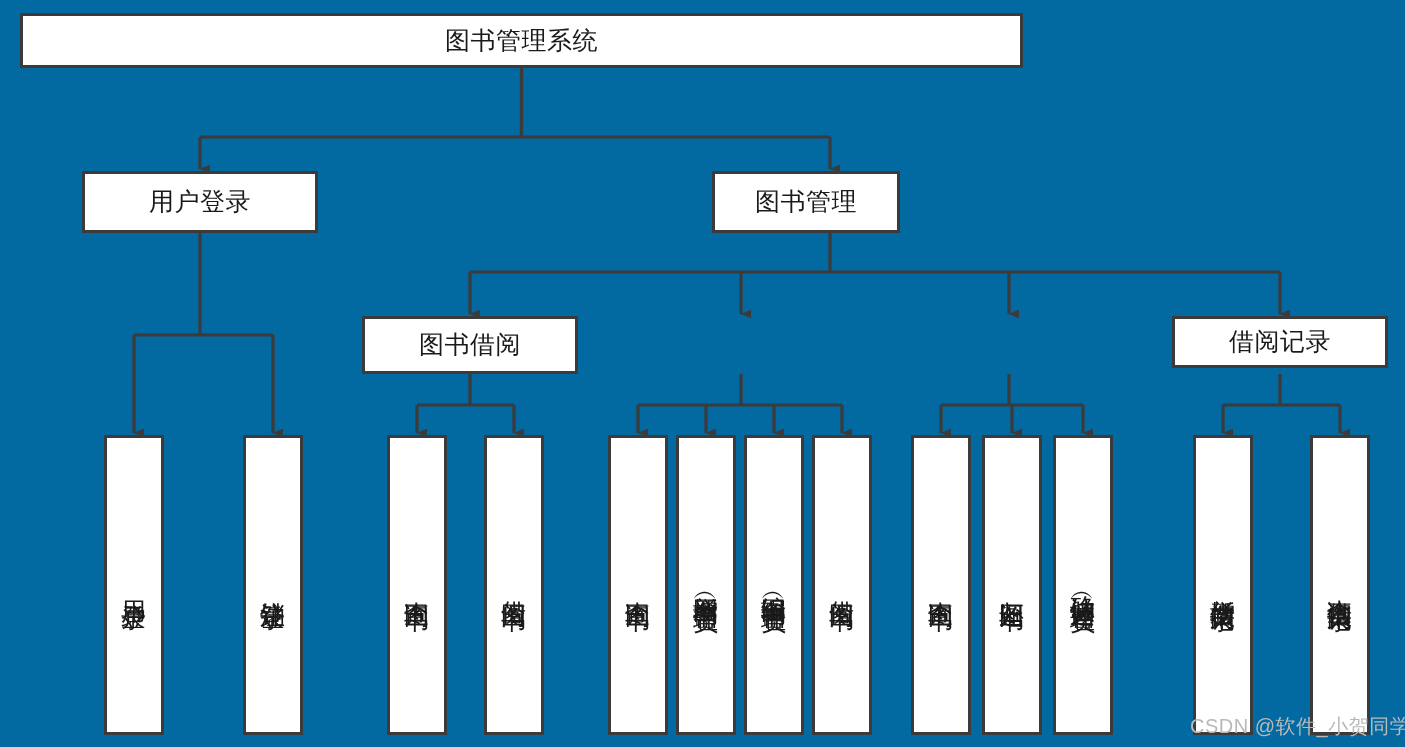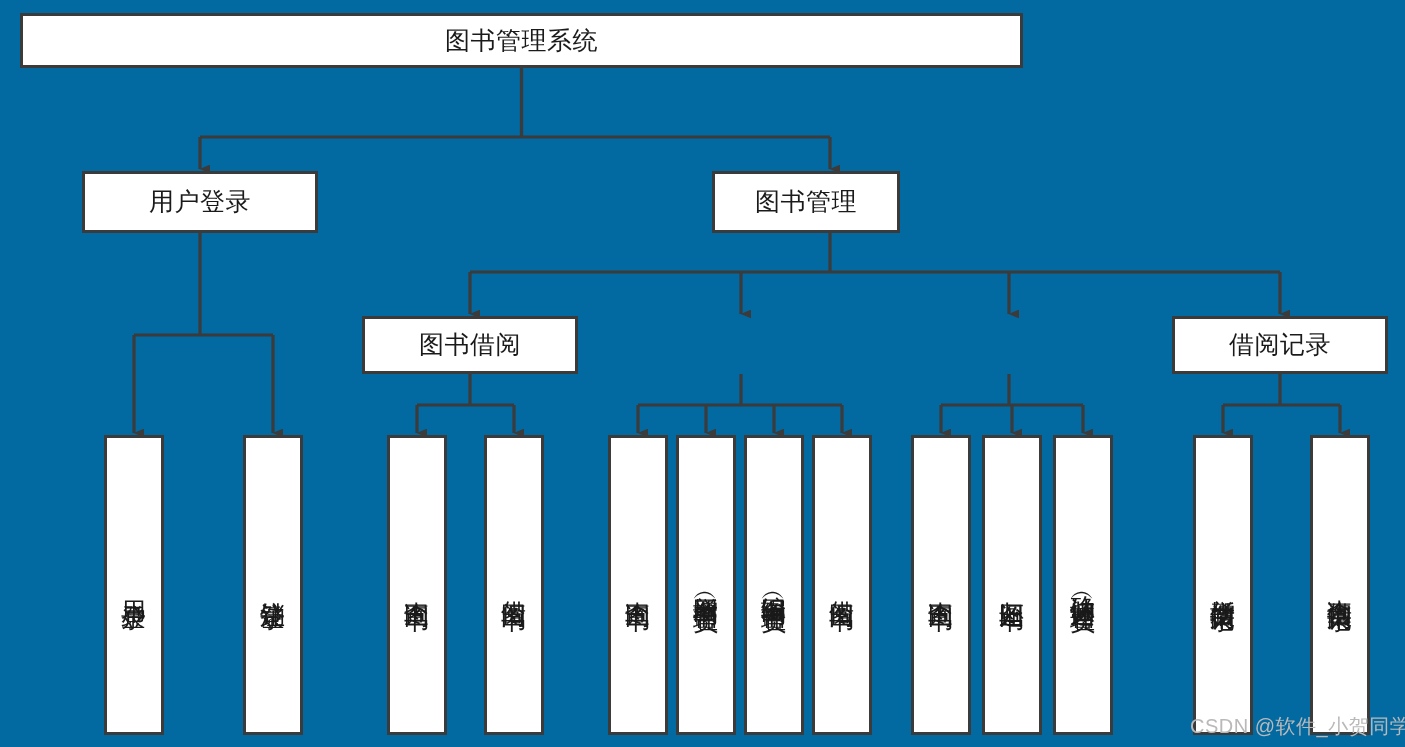--- a/index.html
+++ b/index.html
@@ -142,21 +142,21 @@
   <div class="node node-h" style="left:712px; top:171px; width:188px; height:62px;">
     <span>图书管理</span>
   </div>
 
   <div class="node node-h" style="left:362px; top:316px; width:216px; height:58px;">
     <span>图书借阅</span>
   </div>
 
 
 
-  <div class="node node-h" style="left:1172px; top:316px; width:216px; height:58px;">
+  <div class="node node-h" style="left:1172px; top:316px; width:216px; height:52px;">
     <span>借阅记录</span>
   </div>
 
   <div class="node node-v" style="left:104px; top:435px; width:60px; height:300px;">
     <span>用户登录</span>
   </div>
 
   <div class="node node-v" style="left:243px; top:435px; width:60px; height:300px;">
     <span>注销登录</span>
   </div>

